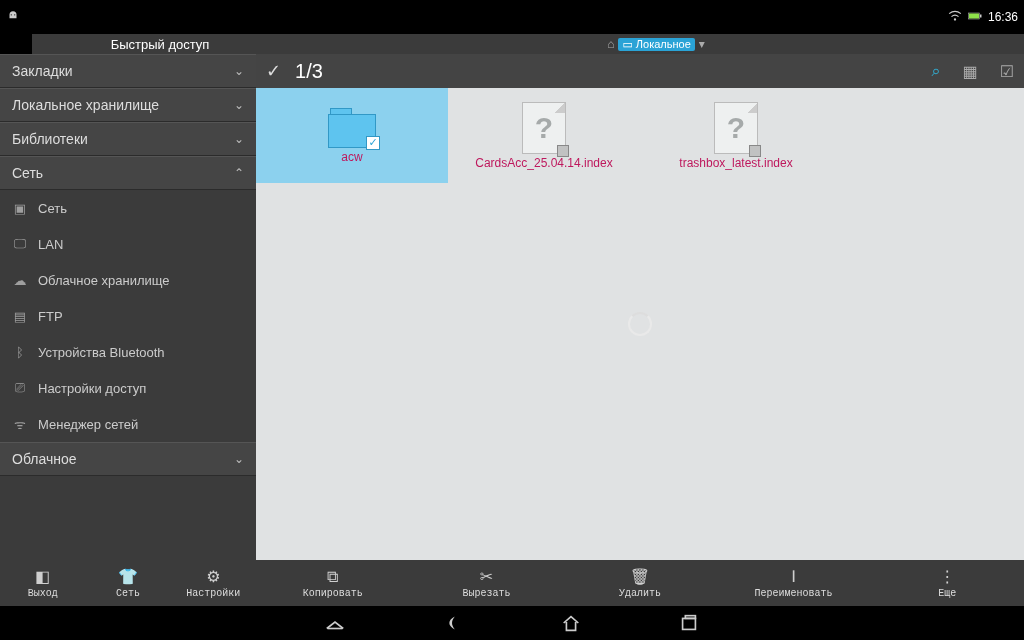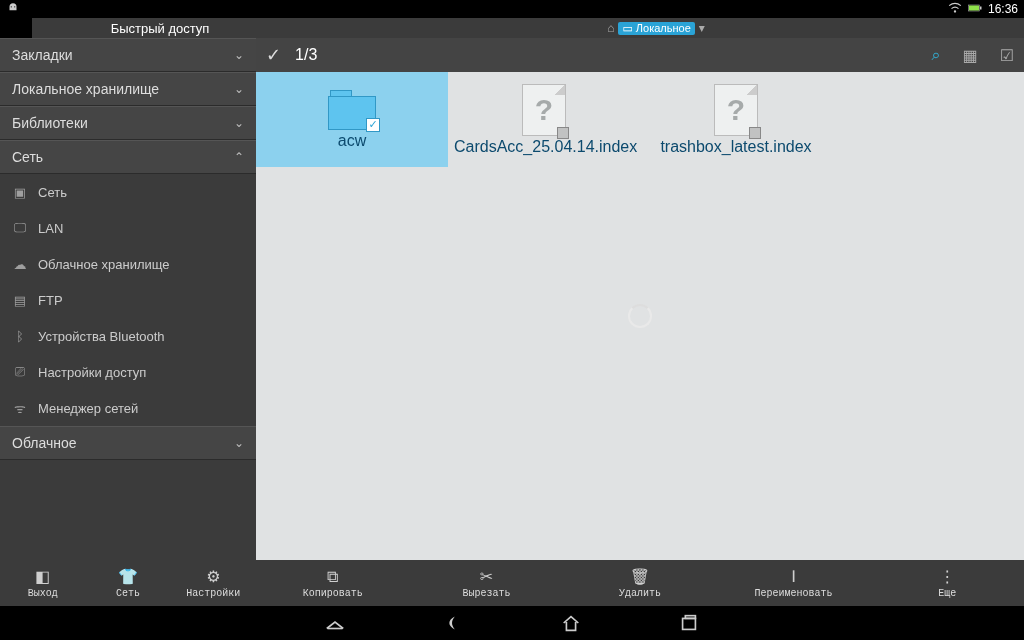--- a/index.html
+++ b/index.html
@@ -1,20 +1,20 @@
 <!DOCTYPE html>
 <html><head>
 <meta charset="utf-8">
 <style>
   * { box-sizing: border-box; margin: 0; padding: 0; }
   html, body { width: 1024px; height: 640px; font-family: "Helvetica Neue", Arial, sans-serif; background: #000; overflow: hidden; }
   .screen { width: 1024px; height: 640px; display: flex; flex-direction: column; }
 
   
-  .status-bar { height: 18px; background: #000; color: #fff; display: flex; align-items: center; justify-content: space-between; padding: 0 6px; font-size: 12px; }
+  .status-bar { height: 34px; background: #000; color: #fff; display: flex; align-items: center; justify-content: space-between; padding: 0 6px; font-size: 12px; }
   .status-left { display: flex; align-items: center; gap: 4px; }
   .status-right { display: flex; align-items: center; gap: 6px; }
 
   
   .top-row { height: 20px; display: flex; padding-left: 32px; }
   .top-left { width: 256px; background: #3b3b3b; color: #fff; font-size: 13px; display: flex; align-items: center; justify-content: center; }
   .top-right { flex: 1; background: #3b3b3b; color: #fff; font-size: 12px; display: flex; align-items: center; justify-content: center; position: relative; }
   .bc-box { display: flex; align-items: center; gap: 4px; }
   .bc-sd { background: #2aa3d6; color: #fff; padding: 0 4px; border-radius: 2px; font-size: 11px; display: inline-flex; align-items: center; gap: 3px; }
 
@@ -26,28 +26,28 @@
   .side-section { height: 34px; background: #454545; border-top: 1px solid #555; border-bottom: 1px solid #2b2b2b; color: #ddd; font-size: 14px; padding: 1px 12px; display: flex; align-items: center; justify-content: space-between; }
   .side-section.expanded-bg { background: #454545; }
   .side-item { height: 36px; background: #3b3b3b; color: #ccc; font-size: 13px; padding: 0 12px; display: flex; align-items: center; gap: 10px; }
   .side-item .ico { width: 16px; text-align: center; color: #9f9f9f; }
   .chev { font-size: 12px; color: #bbb; }
 
   
   .content-col { flex: 1; display: flex; flex-direction: column; background: #e0e2e3; }
   .selection-bar { height: 34px; background: #444; color: #fff; display: flex; align-items: center; padding: 0 10px; gap: 14px; }
   .selection-bar .check { font-size: 18px; color: #ddd; }
-  .selection-bar .count { font-size: 16px; }
+  .selection-bar .count { font-size: 20px; }
   .sel-right { margin-left: auto; display: flex; align-items: center; gap: 22px; color: #7aa; }
 
   .file-grid { flex: 1; padding: 0; display: flex; flex-wrap: wrap; align-content: flex-start; position: relative; }
   .spinner-dot { position:absolute; top:50%; left:50%; transform:translate(-50%,-50%); width:24px; height:24px; border:2px solid #e9e9e9; border-top-color:#ddd; border-radius:50%; }
   .file-cell { width: 192px; height: 95px; display: flex; flex-direction: column; align-items: center; justify-content: center; gap: 2px; }
   .file-cell.selected { background: #8cd1ee; }
-  .file-label { font-size: 16px; color: #0c4a6e; text-align: center; max-width: 180px; }
+  .file-label { font-size: 12px; color: #be185d; text-align: center; max-width: 180px; }
   .folder-ico { width: 48px; height: 40px; position: relative; }
   .folder-body { position: absolute; inset: 6px 0 0 0; background: #5ec4ef; border: 1px solid #3198c6; }
   .folder-tab { position: absolute; top: 0; left: 2px; width: 22px; height: 10px; background: #5ec4ef; border: 1px solid #3198c6; border-bottom: none; }
   .sel-check { position: absolute; bottom: -2px; right: -4px; width: 14px; height: 14px; background: #fff; border: 1px solid #3198c6; color: #2aa3d6; font-size: 11px; display: flex; align-items: center; justify-content: center; }
 
   .file-ico { width: 44px; height: 52px; background: #eef0f0; border: 1px solid #bbb; position: relative; display: flex; align-items: center; justify-content: center; }
   .file-ico .corner { position: absolute; top: 0; right: 0; width: 10px; height: 10px; background: linear-gradient(135deg, transparent 50%, #ccc 50%); }
   .file-ico .q { font-size: 30px; color: #a6aaaa; font-weight: bold; }
   .file-square { position:absolute; bottom:-4px; right:-4px; width:12px; height:12px; background:#c1c2c2; border:1px solid #888; }
 

